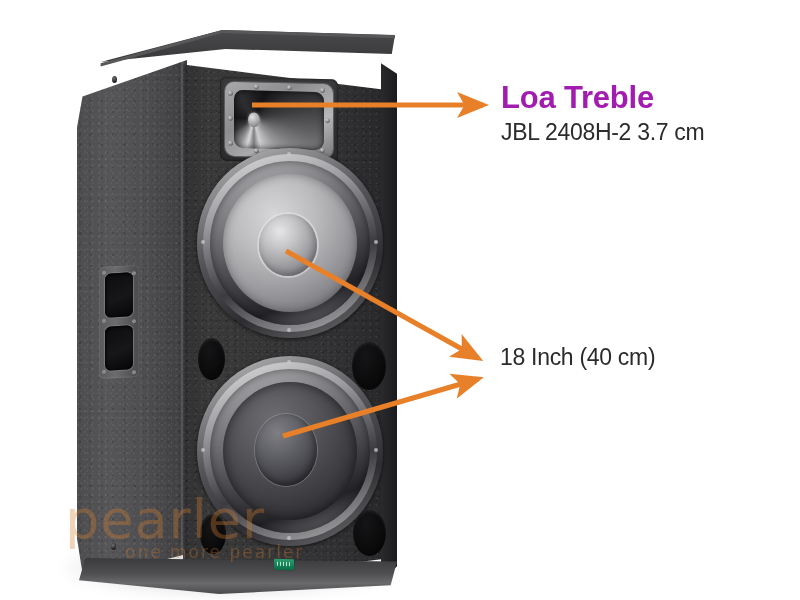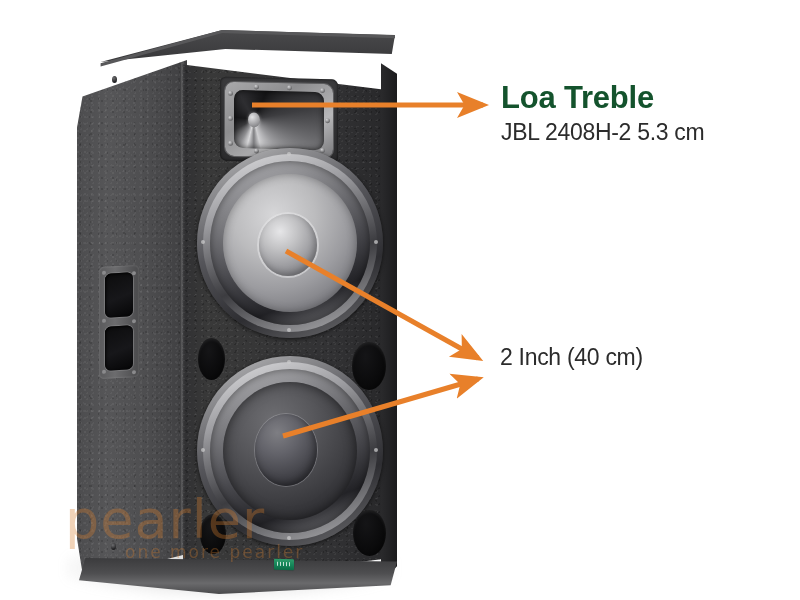--- a/index.html
+++ b/index.html
@@ -214,21 +214,21 @@
     font-size:17px;letter-spacing:2px;
     color:rgba(214,126,48,.32);
     font-family:"DejaVu Sans", sans-serif;
   }
 
   
   #arrows{position:absolute;left:0;top:0;width:800px;height:600px;pointer-events:none;}
 
   .label-block{position:absolute;}
   .label-title{
-    font-weight:bold;font-size:31px;color:#14532d;
+    font-weight:bold;font-size:31px;color:#a21caf;
     letter-spacing:-.2px;line-height:1.05;white-space:nowrap;
   }
   .label-sub{
     font-size:23px;color:#2b2b2b;letter-spacing:-.3px;
     line-height:1.2;white-space:nowrap;margin-top:4px;
   }
   #treble-label{left:501px;top:82px;}
   #bass-label{left:500px;top:340px;}
 </style>
 </head>
@@ -322,20 +322,20 @@
         <path d="M0,0.4 L6.4,3 L0,5.6 L1.5,3 Z" fill="#E8802A"></path>
       </marker>
     </defs>
     <line x1="252" y1="105" x2="483" y2="105" stroke="#E8802A" stroke-width="5" marker-end="url(#ah)"></line>
     <line x1="286" y1="251" x2="478" y2="358" stroke="#E8802A" stroke-width="5" marker-end="url(#ah)"></line>
     <line x1="283" y1="436" x2="478" y2="379" stroke="#E8802A" stroke-width="5" marker-end="url(#ah)"></line>
   </svg>
 
   <div class="label-block" id="treble-label">
     <div class="label-title">Loa Treble</div>
-    <div class="label-sub">JBL 2408H-2 5.3 cm</div>
+    <div class="label-sub">JBL 2408H-2 3.7 cm</div>
   </div>
 
   <div class="label-block" id="bass-label">
-    <div class="label-sub">2 Inch (40 cm)</div>
+    <div class="label-sub">18 Inch (40 cm)</div>
   </div>
 
 </div>
 
 </body></html>

